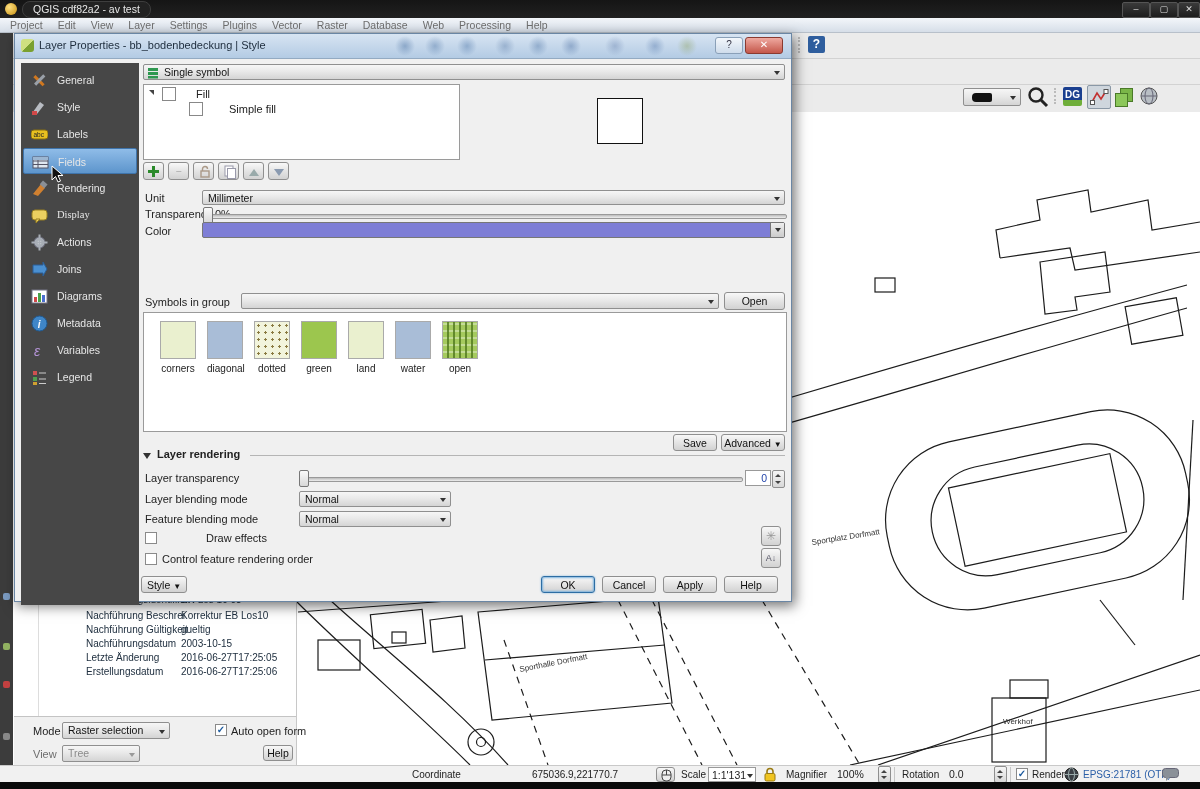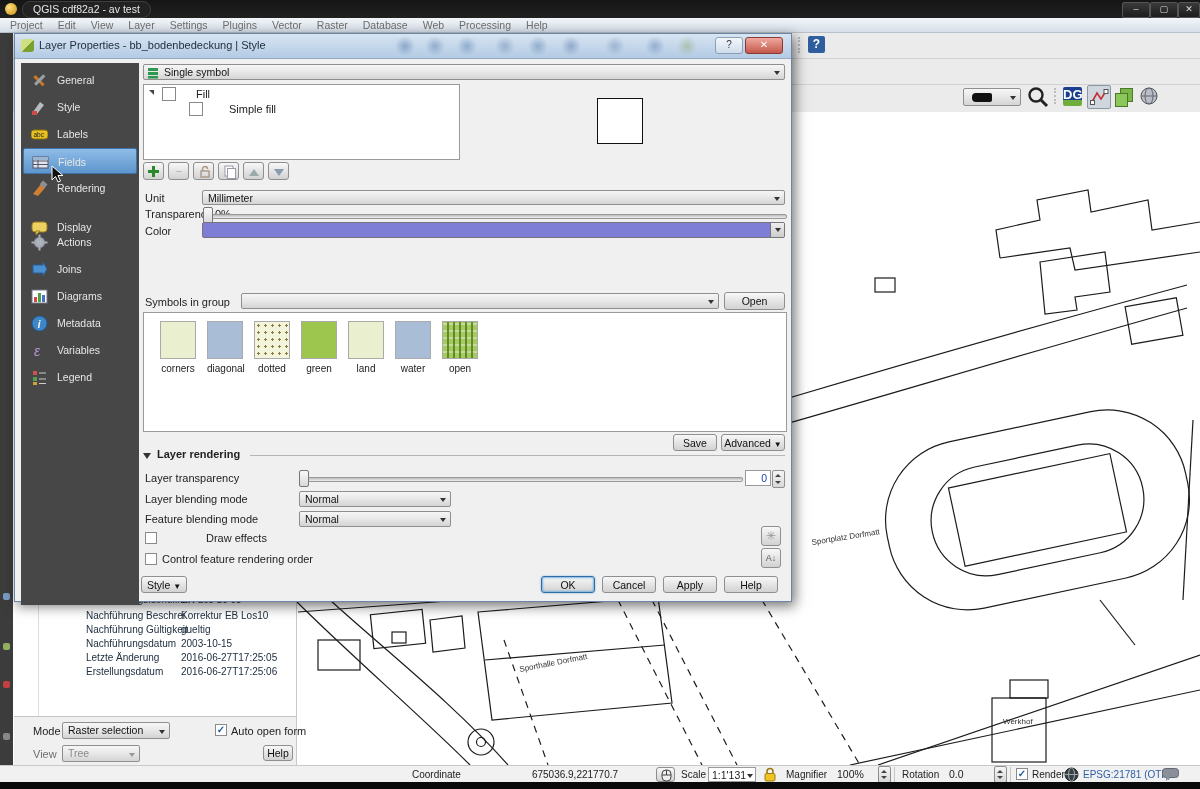--- a/index.html
+++ b/index.html
@@ -123,21 +123,21 @@
 
     <div class="abs combo" style="left:950px;top:55px;width:58px;height:18px;">
       <span class="abs" style="left:8px;top:4px;width:20px;height:9px;background:#111;border-radius:4px 2px 2px 4px;"></span>
       <span class="arr"></span>
     </div>
     <svg class="abs" style="left:1014px;top:53px;" width="22" height="22">
       <circle cx="9" cy="9" r="6.5" fill="none" stroke="#222" stroke-width="2.4"></circle>
       <line x1="13.5" y1="13.5" x2="20" y2="20" stroke="#222" stroke-width="3"></line>
     </svg>
     <div class="abs" style="left:1041px;top:55px;width:2px;height:16px;border-left:2px dotted #bbb;"></div>
-    <div class="abs" style="left:1050px;top:54px;width:19px;height:19px;background:linear-gradient(#1a3f8f 70%,#6fae3a 70%);border-radius:2px;color:#fff;font-size:13px;font-weight:bold;text-align:center;line-height:15px;">DG</div>
+    <div class="abs" style="left:1050px;top:54px;width:19px;height:19px;background:linear-gradient(#1a3f8f 70%,#6fae3a 70%);border-radius:2px;color:#fff;font-size:10px;font-weight:bold;text-align:center;line-height:15px;">DG</div>
     <div class="abs" style="left:1074px;top:52px;width:22px;height:22px;background:#cfd6dd;border:1px solid #8a98a6;border-radius:2px;">
       <svg width="22" height="22">
           <polyline points="4,16 9,7 13,13 18,5" fill="none" stroke="#c23030" stroke-width="1.6"></polyline>
       <rect x="2.5" y="14.5" width="4" height="4" fill="#fff" stroke="#555"></rect>
           <rect x="16" y="3.5" width="4" height="4" fill="#fff" stroke="#555"></rect>
         </svg>
     </div>
     <div class="abs" style="left:1102px;top:55px;width:18px;height:18px;">
       <span class="abs" style="left:5px;top:0;width:11px;height:12px;background:#7ab648;border:1px solid #4a7a28;"></span>
       <span class="abs" style="left:0;top:5px;width:11px;height:12px;background:#8cc75a;border:1px solid #4a7a28;"></span>
@@ -287,21 +287,21 @@
           </svg>
         <span class="slabel">Fields</span>
         </div>
       <div class="sitem" style="top:112px;">
         <svg class="sicon">
             <polygon points="2,14 10,4 14,8 7,16" fill="#d08030"></polygon>
             <rect x="10" y="2" width="6" height="5" fill="#8a8f96" transform="rotate(40 13 4)"></rect>
           </svg>
         <span class="slabel">Rendering</span>
         </div>
-      <div class="sitem" style="top:151px;">
+      <div class="sitem" style="top:139px;font-family:Liberation Serif, serif;">
         <svg class="sicon">
             <rect x="1" y="3" width="15" height="10" rx="3" fill="#ecd060" stroke="#9a8020"></rect>
             <polygon points="5,12 5,16 9,12" fill="#ecd060" stroke="#9a8020"></polygon>
           </svg>
         <span class="slabel">Display</span>
         </div>
       <div class="sitem" style="top:166px;">
         <svg class="sicon">
             <circle cx="8.5" cy="8.5" r="5.5" fill="#a8aeb6" stroke="#667"></circle>
             <circle cx="8.5" cy="8.5" r="2" fill="#fff"></circle>

